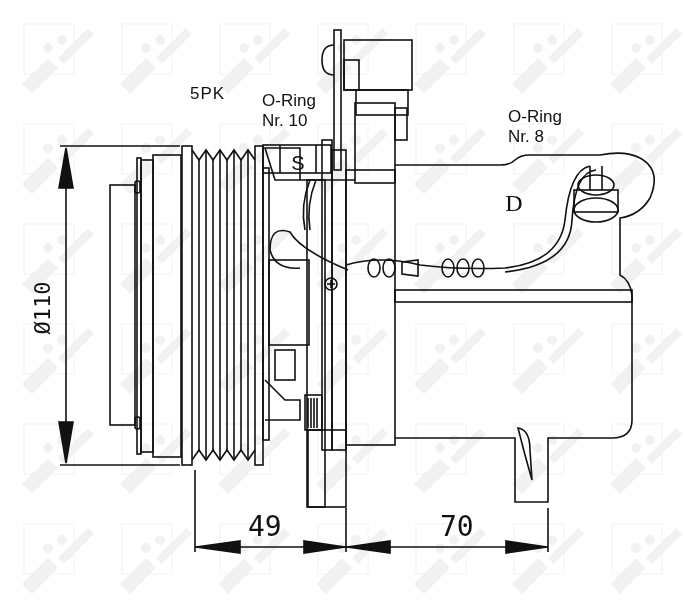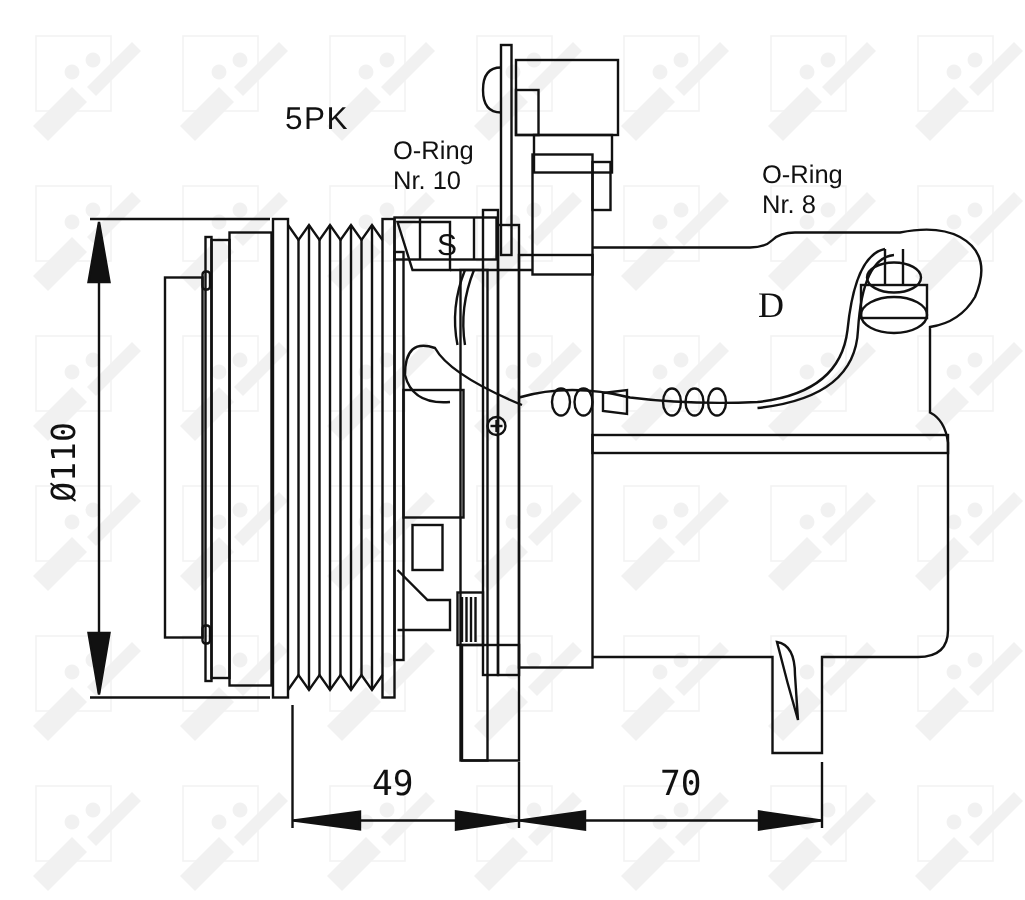--- a/index.html
+++ b/index.html
@@ -1,22 +1,22 @@
 <!DOCTYPE html>
 <html><head>
 <meta charset="utf-8">
 <style>
   html, body { margin:0; padding:0; background:#ffffff; }
   body { width:683px; height:600px; position:relative; overflow:hidden; font-family:"Liberation Sans", sans-serif; }
   #canvas { position:absolute; left:0; top:0; width:683px; height:600px; }
   .wm { position:absolute; width:78px; height:78px; opacity:0.13; pointer-events:none; }
   .lbl { position:absolute; color:#111; white-space:nowrap; }
-  .lbl-5pk { left:190px; top:68px; font-size:21px; letter-spacing:1px; }
+  .lbl-5pk { left:190px; top:84px; font-size:17px; letter-spacing:1px; }
   .lbl-oring { font-size:17px; line-height:20px; }
-  .dim { position:absolute; font-family:"DejaVu Sans Mono", monospace; font-size:23px; color:#111; }
+  .dim { position:absolute; font-family:"DejaVu Sans Mono", monospace; font-size:28px; color:#111; }
 </style>
 </head>
 <body>
 
 <div id="canvas">
 
   <div id="wm-layer">
       <div class="wm" style="left: 18px; top: 18px;"><svg width="78" height="78" viewBox="0 0 78 78">
           <rect x="6" y="6" width="50" height="50" fill="none" stroke="#9a9a9a" stroke-width="1"></rect>
           <g fill="#9a9a9a">

